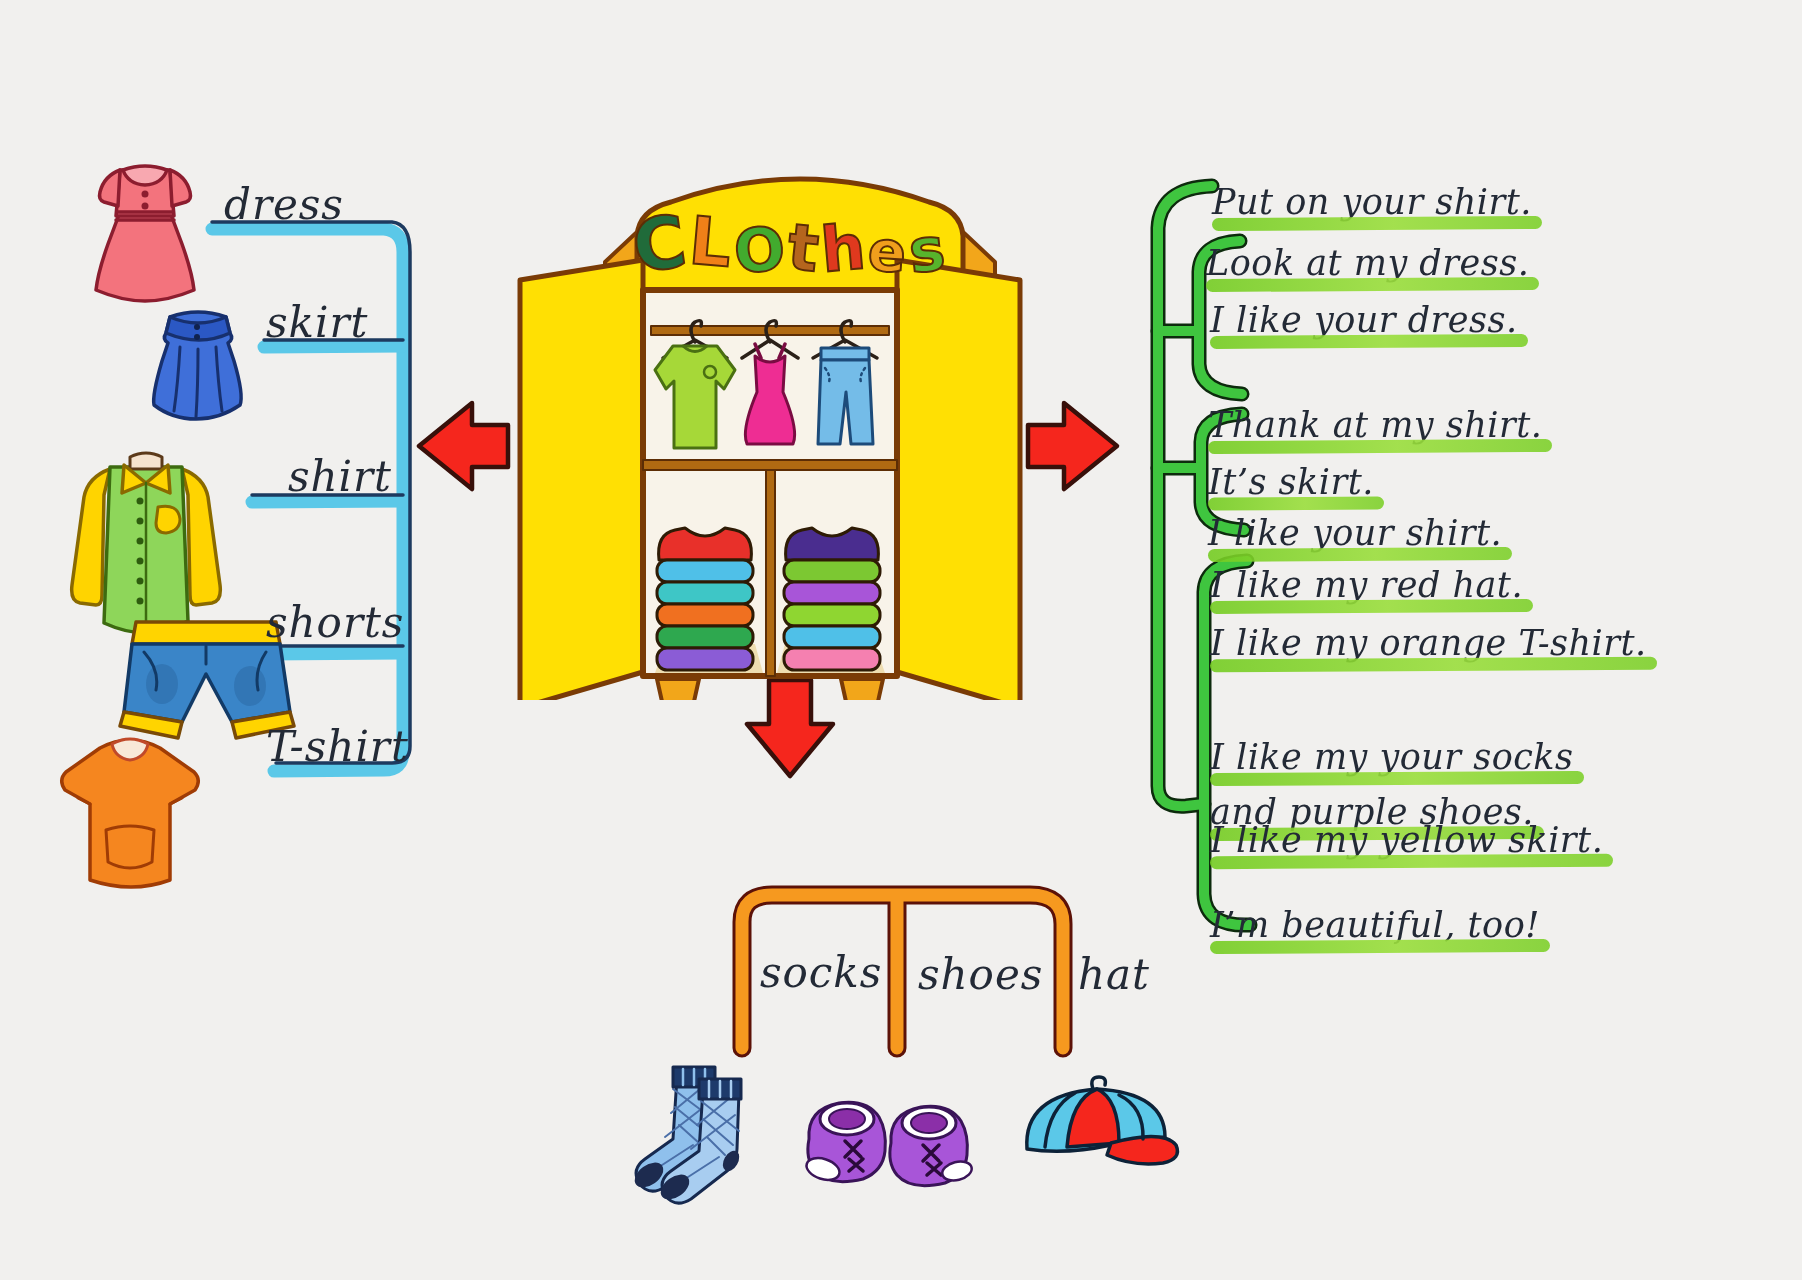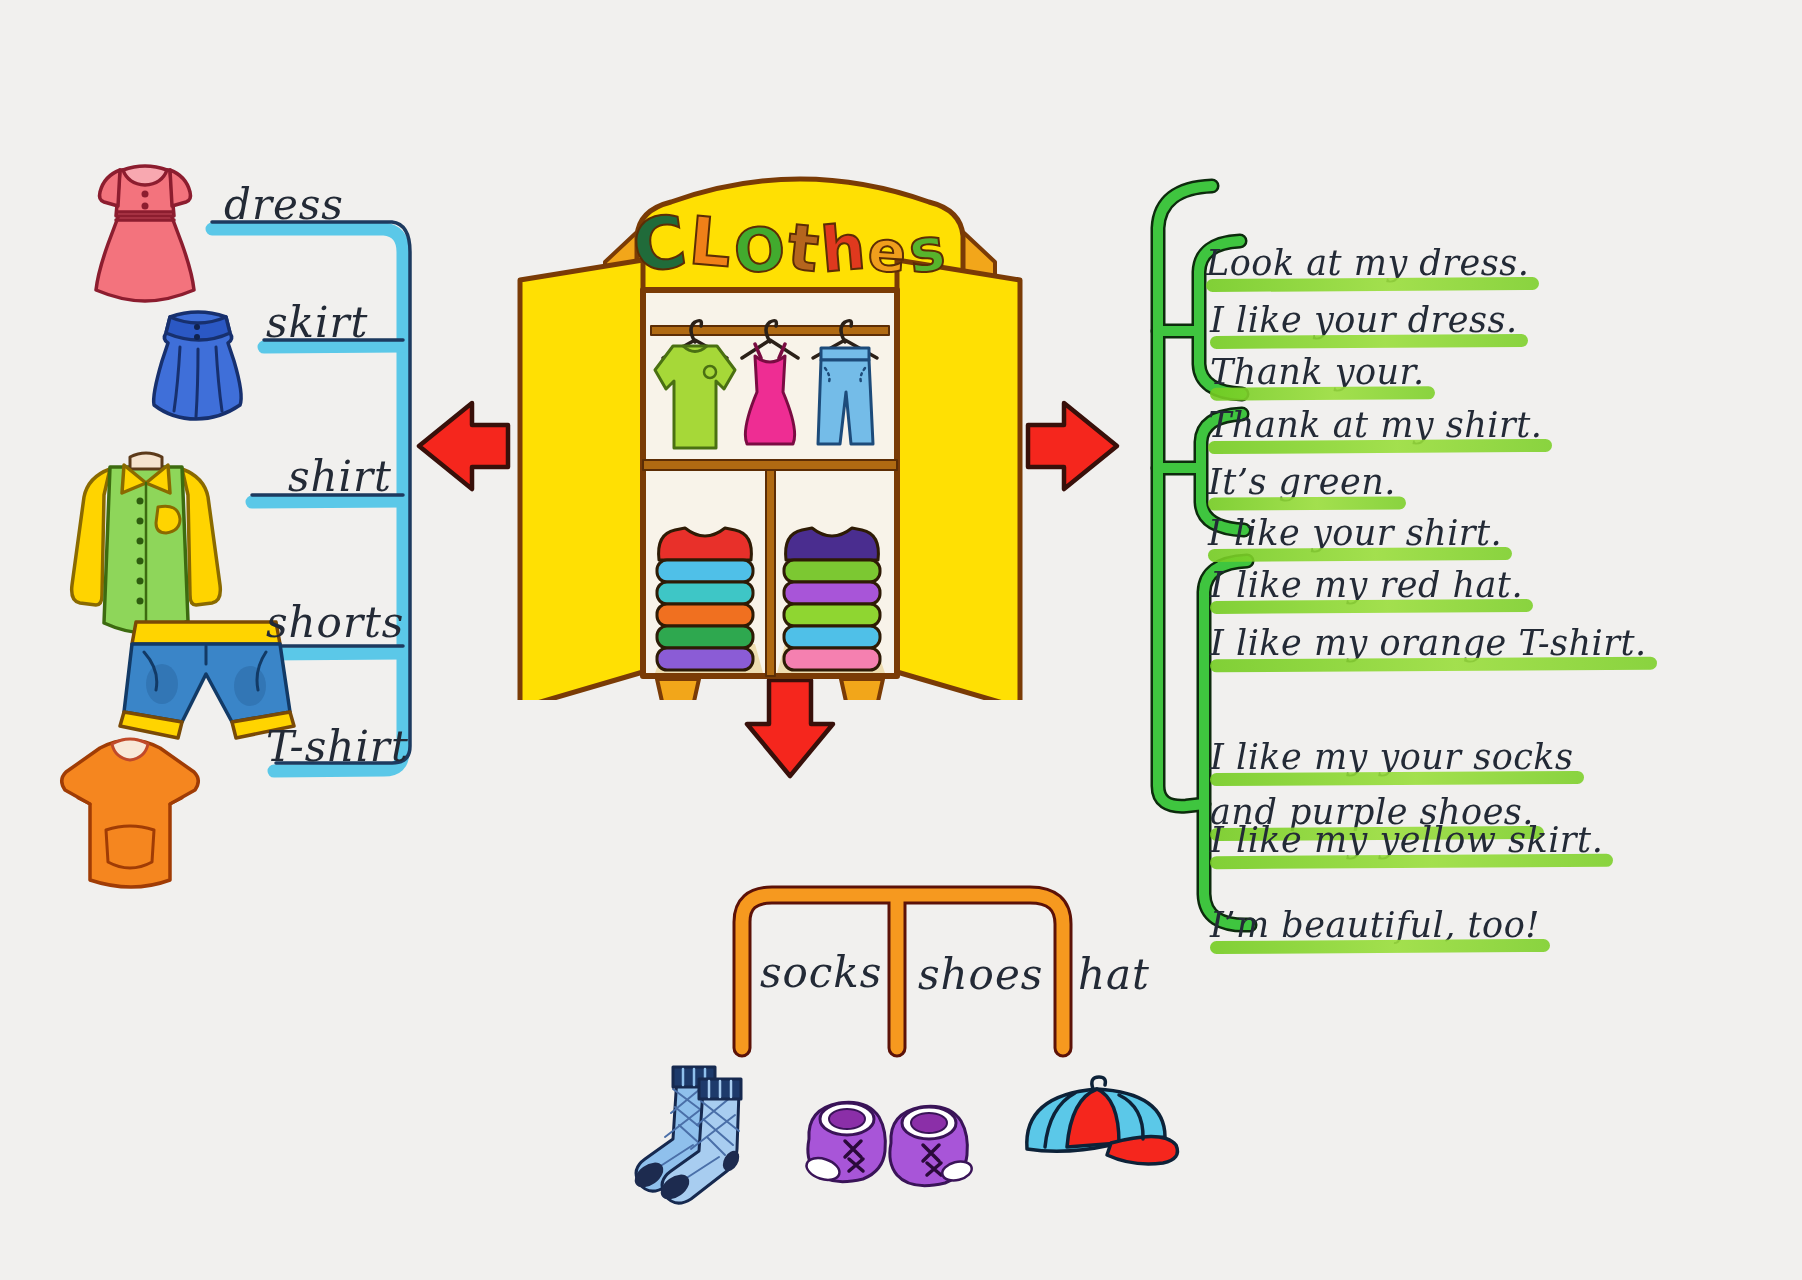--- a/index.html
+++ b/index.html
@@ -248,25 +248,25 @@
   <svg class="icon" style="left:1015px;top:1065px;width:170px;height:115px" viewBox="0 0 170 115">
     <g stroke="#0d2238" stroke-width="3.5" stroke-linejoin="round" stroke-linecap="round">
       <path d="M12 84 Q8 30 82 24 Q150 28 150 72 L96 80 Q50 90 12 84 Z" fill="#5bc8e8"></path>
       <path d="M52 82 Q56 34 82 24 Q104 34 104 78 Z" fill="#f5261d"></path>
       <path d="M96 78 Q148 64 161 80 Q167 94 148 98 Q118 102 92 90 Z" fill="#f5261d"></path>
       <path d="M30 82 Q34 42 60 28 M128 74 Q129 42 104 30" fill="none"></path>
       <path d="M78 24 Q74 12 84 12 Q92 12 90 20" fill="none"></path>
     </g>
   </svg>
 
+  <div class="hand sentence" style="left:1212px;top:182px">Put on your shirt.</div>
   <div class="hand sentence" style="left:1206px;top:243px">Look at my dress.</div>
   <div class="hand sentence" style="left:1210px;top:300px">I like your dress.</div>
-  <div class="hand sentence" style="left:1210px;top:352px">Thank your.</div>
   <div class="hand sentence" style="left:1208px;top:405px">Thank at my shirt.</div>
-  <div class="hand sentence" style="left:1208px;top:462px">It’s green.</div>
+  <div class="hand sentence" style="left:1208px;top:462px">It’s skirt.</div>
   <div class="hand sentence" style="left:1208px;top:513px">I like your shirt.</div>
   <div class="hand sentence" style="left:1210px;top:565px">I like my red hat.</div>
   <div class="hand sentence" style="left:1210px;top:623px">I like my orange T-shirt.</div>
   <div class="hand sentence" style="left:1210px;top:737px">I like my your socks</div>
   <div class="hand sentence" style="left:1210px;top:792px">and purple shoes.</div>
   <div class="hand sentence" style="left:1210px;top:820px">I like my yellow skirt.</div>
   <div class="hand sentence" style="left:1210px;top:905px">I’m beautiful, too!</div>
 
 </div>
 

